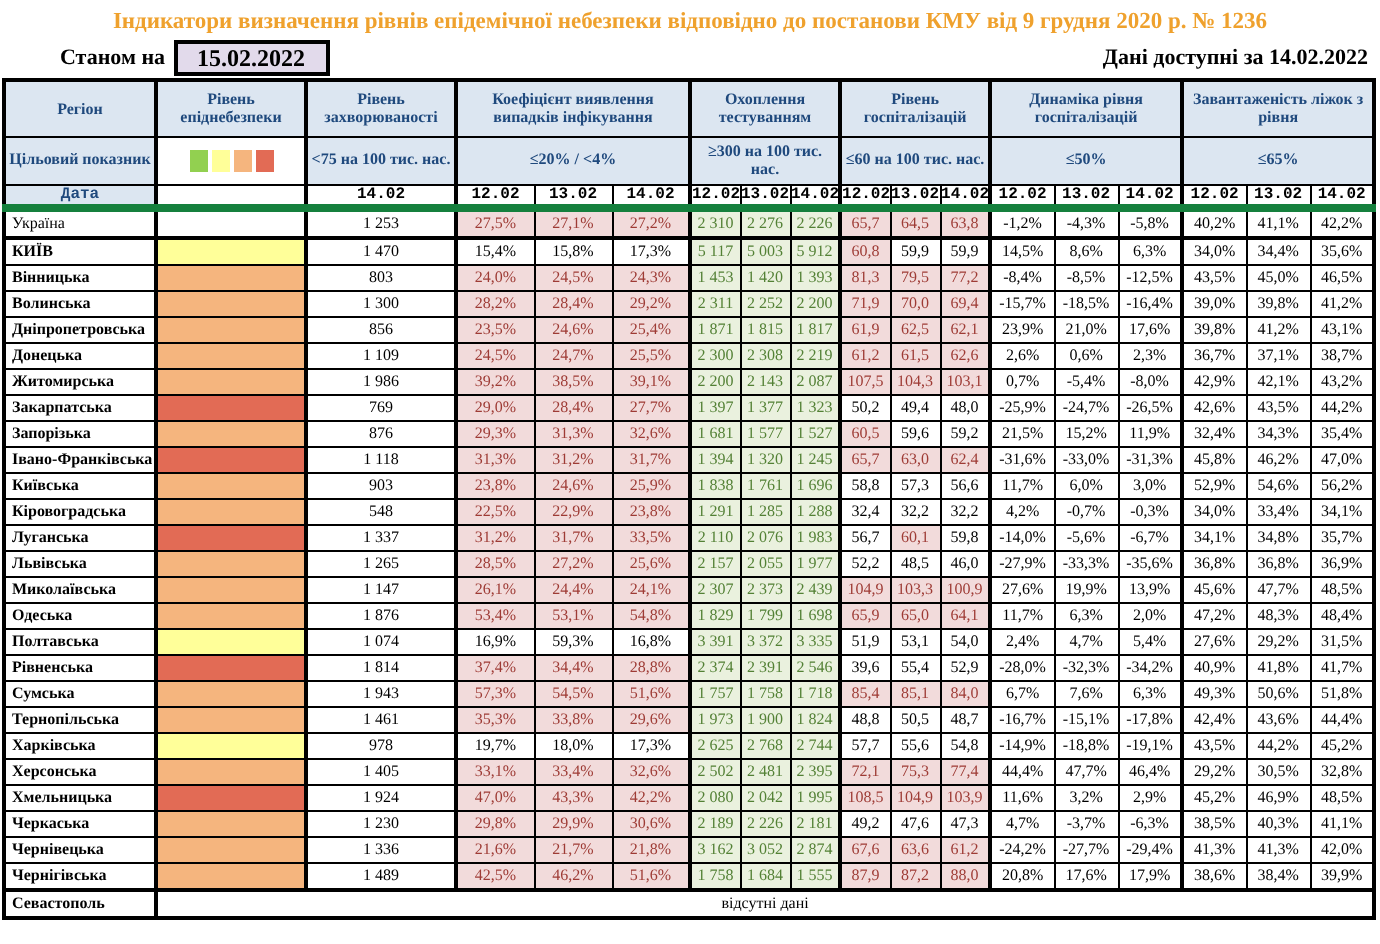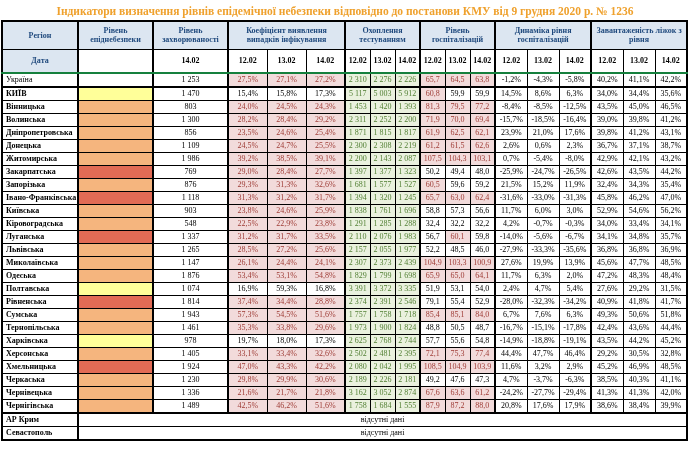--- a/index.html
+++ b/index.html
@@ -9,40 +9,46 @@
   .meta{display:flex;align-items:center;width:686px;margin:0 2px 2px 2px;font-size:11px;font-weight:bold;height:17px;}
   .meta .asof-label{margin-left:28px;margin-right:4px;}
   .asof-box{background:var(--date_box_bg);border:2px solid #000;padding:0 10px;font-size:12px;font-weight:bold;line-height:14px;}
   .meta .spacer{flex:1;}
   .avail{margin-right:4px;font-size:11px;}
   table.tbl{border-collapse:collapse;table-layout:fixed;width:687px;margin-left:1px;border:2px solid #000;padding-left:28px;}
   .tbl th,.tbl td{border:1px solid #000;padding:0;overflow:hidden;box-sizing:border-box;}
   .tbl th{background:var(--header_bg);color:var(--header_text);font-weight:bold;font-size:8px;line-height:1.18;text-align:center;white-space:normal;padding:1px 0;}
   .tbl th.white{background:#fff;}
   .tbl th.date{background:#fff;color:#000;font-size:8px;white-space:nowrap;}
-  .tbl thead tr:last-child th{border-bottom:2px solid #15803d;height:12px;padding:0;}
+  .tbl thead tr:last-child th{border-bottom:4px solid #15803d;height:12px;padding:0;font-family:Liberation Mono, monospace;}
   .tbl thead tr:first-child th{height:28px;}
   .tbl thead tr:nth-child(2) th{height:24px;}
   .grp{border-left:2px solid #000 !important;}
   tbody td{font-size:8px;height:12px;line-height:12px;text-align:center;white-space:nowrap;color:#000;border-top:1px solid #8c8c8c;border-bottom:1px solid #8c8c8c;}
   tbody td.region{text-align:left;padding-left:3px;font-weight:bold;}
   tbody tr:first-child td{border-bottom:2px solid #000;}
   tbody td.alert{background:var(--alert_bg);color:var(--alert_text);}
   tbody td.ok{background:var(--ok_bg);color:var(--ok_text);}
   tbody tr.bold-row td{font-weight:normal;}
   tbody td.nodata{text-align:center;}
   tbody tr:not(.nodata-row) + tr.nodata-row td{border-top:2px solid #000;}
   .sq{display:inline-block;width:9px;height:11px;margin:0 1px;vertical-align:middle;}
 </style>
 </head>
 <body>
 
 <div class="page">
   <div class="title">Індикатори визначення рівнів епідемічної небезпеки відповідно до постанови КМУ від 9 грудня 2020 р. № 1236</div>
 
+  <div class="meta">
+    <span class="asof-label">Станом на</span>
+    <span class="asof-box">15.02.2022</span>
+    <span class="spacer"></span>
+    <span class="avail">Дані доступні за 14.02.2022</span>
+  </div>
 
   <table class="tbl">
     <colgroup>
       <col style="width:76px">
         <col style="width:75px">
         <col style="width:75px">
       <col style="width:39px">
         <col style="width:39px">
         <col style="width:39px">
       <col style="width:25px">
@@ -61,20 +67,32 @@
     <thead>
       <tr>
         <th>Регіон</th>
         <th class="grp">Рівень епіднебезпеки</th>
         <th class="grp">Рівень захворюваності</th>
         <th class="grp" colspan="3">Коефіцієнт виявлення випадків інфікування</th>
         <th class="grp" colspan="3">Охоплення тестуванням</th>
         <th class="grp" colspan="3">Рівень госпіталізацій</th>
         <th class="grp" colspan="3">Динаміка рівня госпіталізацій</th>
         <th class="grp" colspan="3">Завантаженість ліжок з рівня</th>
+      </tr>
+      <tr>
+        <th>Цільовий показник</th>
+        <th class="grp white">
+          <span class="sq" style="background: rgb(146, 208, 80);"></span><span class="sq" style="background: rgb(255, 255, 153);"></span><span class="sq" style="background: rgb(245, 181, 126);"></span><span class="sq" style="background: rgb(226, 107, 85);"></span>
+        </th>
+        <th class="grp">&lt;75 на 100 тис. нас.</th>
+        <th class="grp" colspan="3">≤20% / &lt;4%</th>
+        <th class="grp" colspan="3">≥300 на 100 тис. нас.</th>
+        <th class="grp" colspan="3">≤60 на 100 тис. нас.</th>
+        <th class="grp" colspan="3">≤50%</th>
+        <th class="grp" colspan="3">≤65%</th>
       </tr>
       <tr>
         <th>Дата</th>
         <th class="grp white"></th>
         <th class="grp date">14.02</th>
         <th class="grp date">12.02</th>
         <th class="date">13.02</th>
         <th class="date">14.02</th>
         <th class="grp date">12.02</th>
         <th class="date">13.02</th>
@@ -434,21 +452,21 @@
         <tr>
           <td class="region">Рівненська</td>
           <td class="grp" style="background: rgb(226, 107, 85);"></td>
           <td class="grp">1 814</td>
           <td class="grp alert">37,4%</td>
           <td class="alert">34,4%</td>
           <td class="alert">28,8%</td>
           <td class="grp ok">2 374</td>
           <td class="ok">2 391</td>
           <td class="ok">2 546</td>
-          <td class="grp ">79,1</td>
+          <td class="grp ">39,6</td>
           <td>55,4</td>
           <td>52,9</td>
           <td class="grp">-28,0%</td>
           <td>-32,3%</td>
           <td>-34,2%</td>
           <td class="grp">40,9%</td>
           <td>41,8%</td>
           <td>41,7%</td>
         </tr>
         <tr>
@@ -605,22 +623,18 @@
           <td class="alert">87,2</td>
           <td class="alert">88,0</td>
           <td class="grp">20,8%</td>
           <td>17,6%</td>
           <td>17,9%</td>
           <td class="grp">38,6%</td>
           <td>38,4%</td>
           <td>39,9%</td>
         </tr>
         <tr class="nodata-row">
-          <td class="region">АР Крим</td>
-          <td class="nodata grp" colspan="17">відсутні дані</td>
-        </tr>
-        <tr class="nodata-row">
           <td class="region">Севастополь</td>
           <td class="nodata grp" colspan="17">відсутні дані</td>
         </tr>
       </tbody>
   </table>
 </div>
 
 </body></html>

